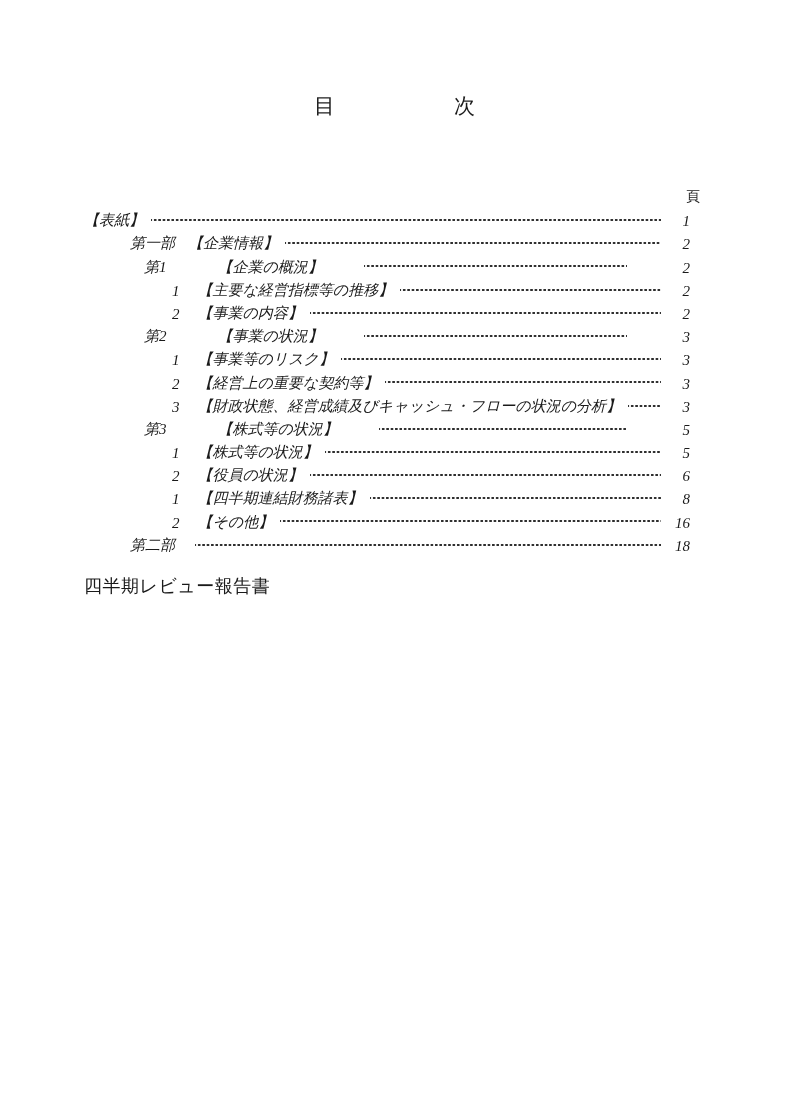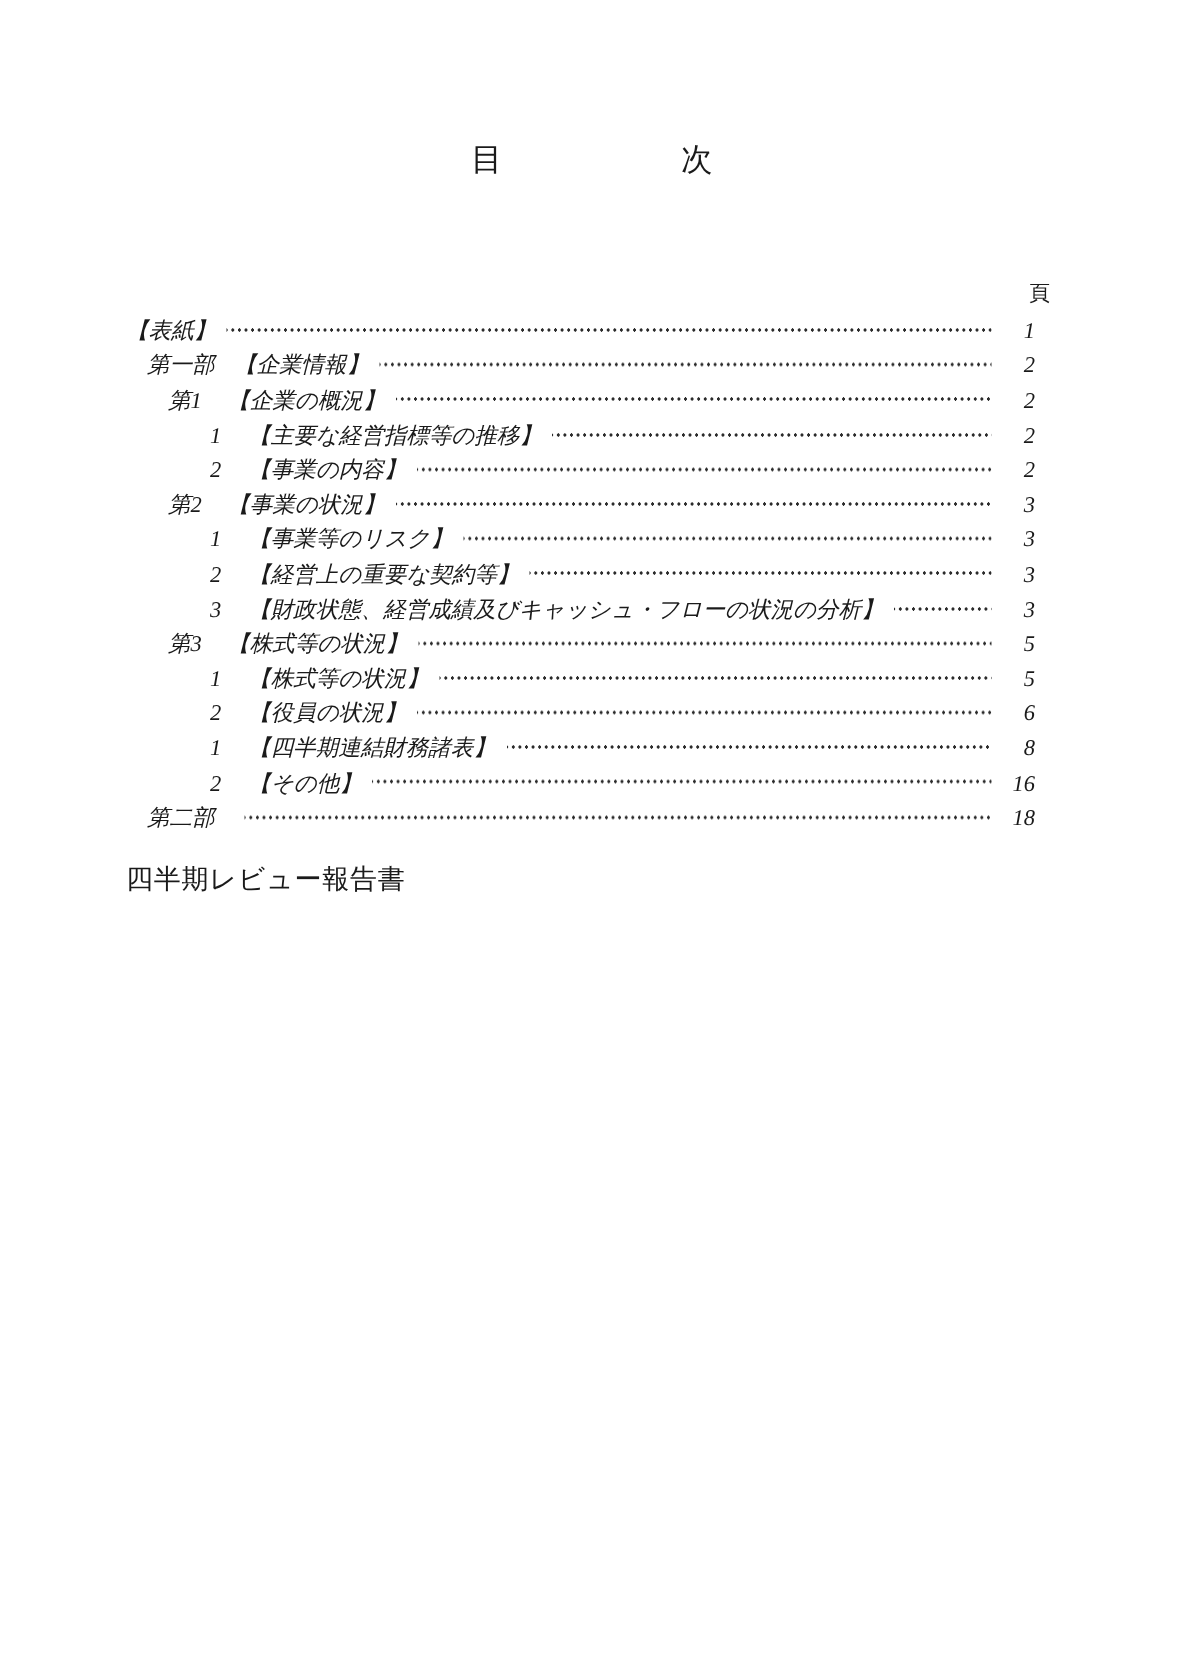--- a/index.html
+++ b/index.html
@@ -51,23 +51,23 @@
     display: flex;
     align-items: flex-end;
     height: 23.2px;
     font-size: 15px;
     padding-right: 10px;
     white-space: nowrap;
     font-style: italic;
   }
   .indent-0 { padding-left: 0; }
   .indent-1 { padding-left: 14px; }
-  .indent-2 { padding-left: 28px; }
+  .indent-2 { padding-left: 28px; gap: 34px; }
   .indent-3 { padding-left: 56px; }
-  .prefix { flex: 0 0 auto; }
+  .prefix { flex: 0 0 auto; margin-left: 32px; }
   .indent-1 .prefix { margin-right: 13px; }
   .indent-2 .prefix { margin-right: 17px; }
   .indent-3 .prefix { margin-right: 18px; }
   .entry-title { flex: 0 0 auto; }
   .leader {
     flex: 1 1 auto;
     min-width: 10px;
     height: 100%;
     margin-left: 7px;
     margin-right: 3px;

